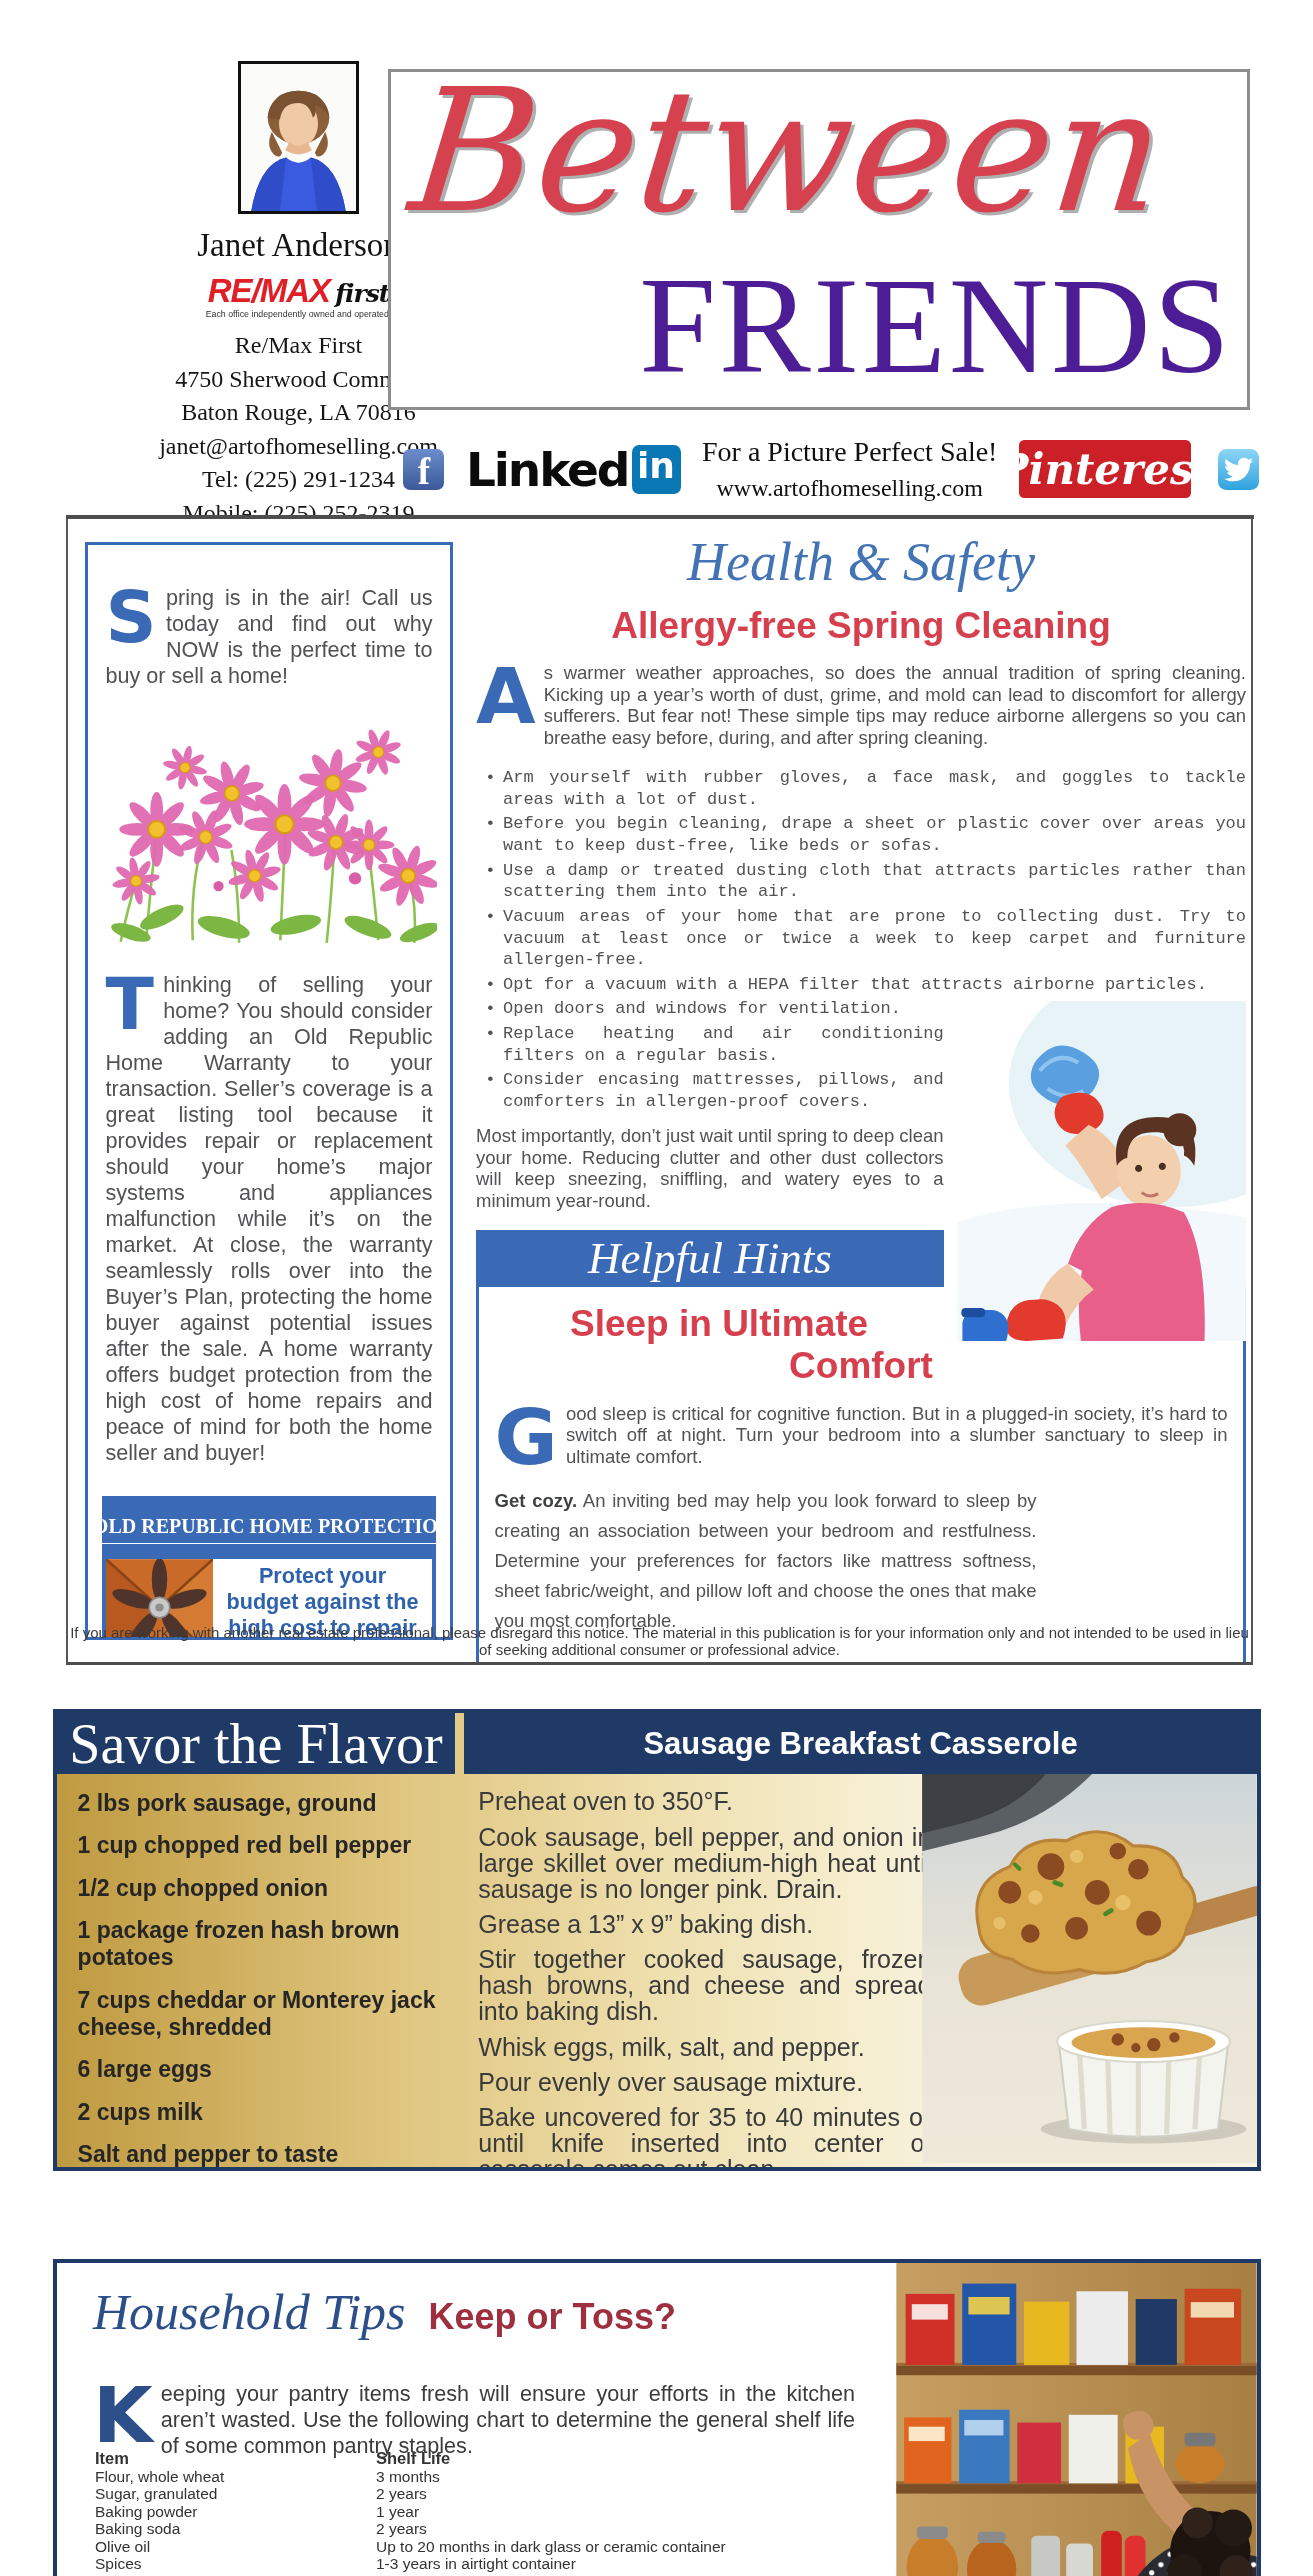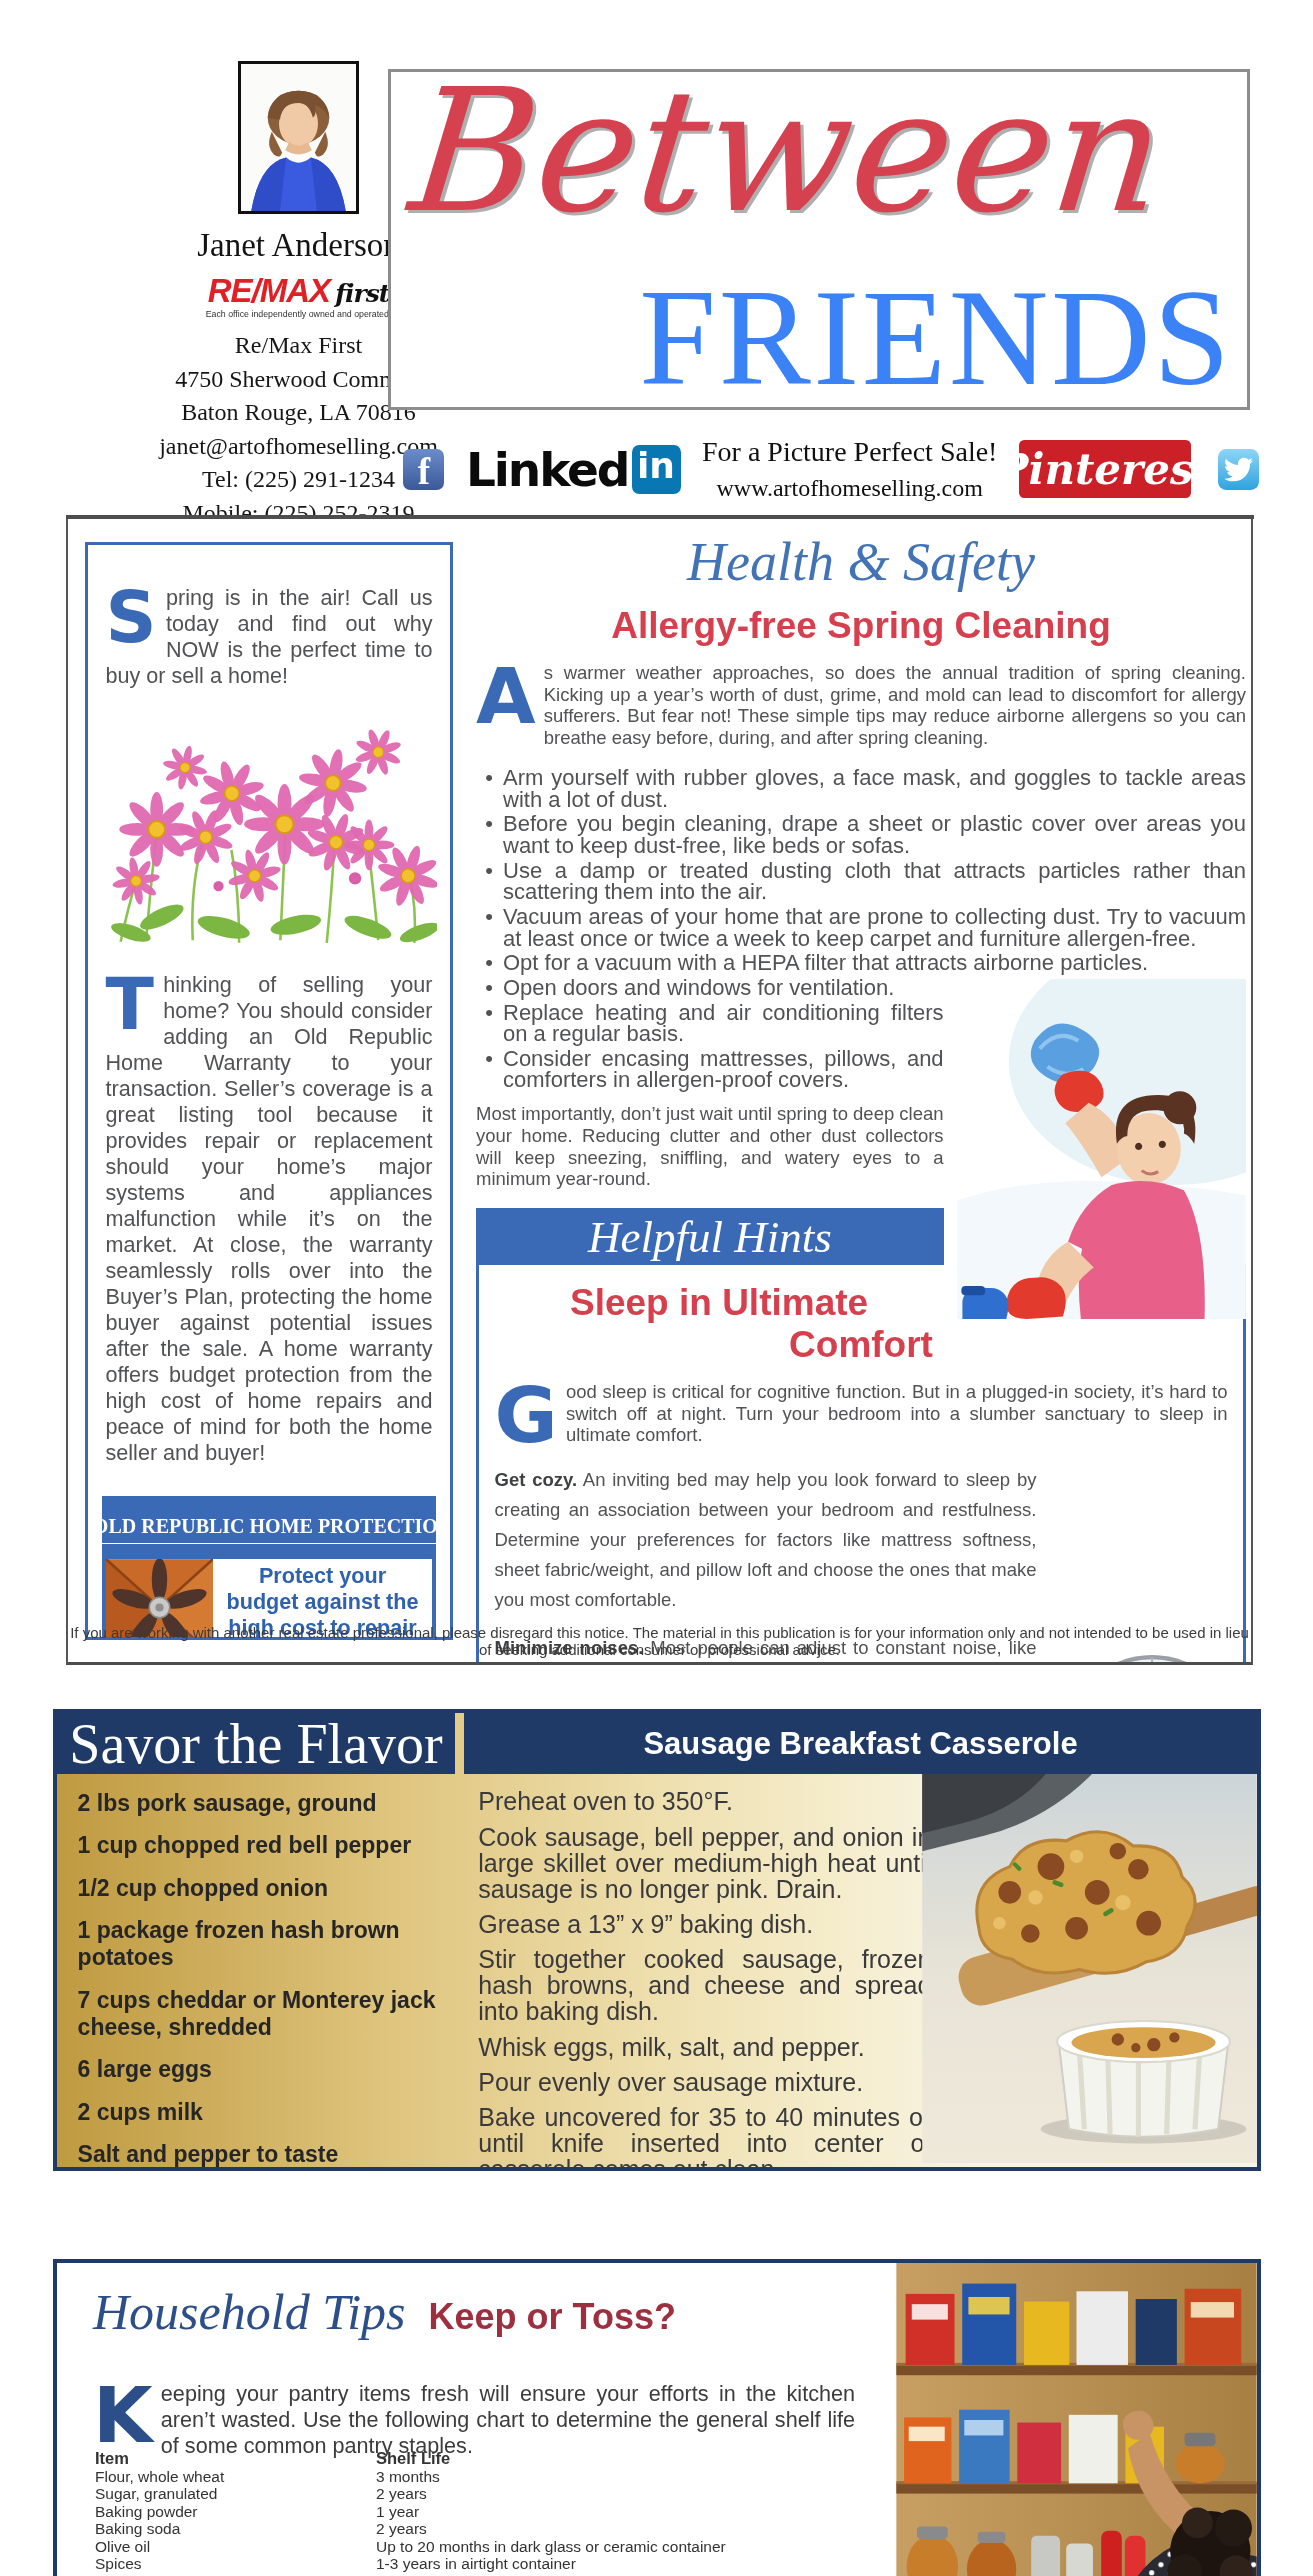--- a/index.html
+++ b/index.html
@@ -13,22 +13,22 @@
   .remax-line{font-family:"Liberation Sans",sans-serif;font-weight:bold;font-style:italic;
               font-size:33px;color:#e02027;letter-spacing:-1px;line-height:1;}
   .remax-first{font-family:"DejaVu Serif",serif;font-style:italic;font-size:25px;color:#111;margin-left:5.2px;}
   .remax-tag{font-size:8.8px;color:#333;margin-top:2.1px;letter-spacing:0;}
   .contact{margin-top:8.2px;font-family:"Liberation Serif",serif;font-size:24px;line-height:1.4;color:#161616;}
   
   .masthead{position:absolute;left:388px;top:69px;width:856px;height:335px;border:3.1px solid #8d8d8d;background:#fff;}
   .between{position:absolute;left:21.6px;top:-23px;font-family:"DejaVu Serif",serif;font-style:italic;
            font-size:170px;line-height:1.2;color:#d6414f;transform:skewX(-6deg);
            text-shadow:3.6px 2.6px 0 rgba(95,95,95,.5);}
-  .friends{position:absolute;right:14.4px;bottom:0px;font-family:"Liberation Serif",serif;
-           font-size:138px;line-height:1;color:#3b82f6;letter-spacing:2.6px;}
+  .friends{position:absolute;right:14.4px;bottom:12px;font-family:"Liberation Serif",serif;
+           font-size:138px;line-height:1;color:#4c1d95;letter-spacing:2.6px;}
   
   .social{position:absolute;left:389px;top:433px;width:873px;height:72px;display:flex;align-items:center;}
   .fb{width:41px;height:41px;border-radius:7.2px;background:linear-gradient(#6b8ccc,#3b5998);
       color:#fff;font-family:"Liberation Serif",serif;font-weight:bold;font-size:37px;
       display:flex;align-items:flex-end;justify-content:center;line-height:.95;margin-left:14.4px;overflow:hidden;}
   .li-word{font-family:"DejaVu Sans",sans-serif;font-weight:bold;font-size:47px;color:#0b0b0b;
            letter-spacing:-2.1px;margin-left:21.6px;}
   .li-box{width:49px;height:49px;border-radius:7.2px;background:#0a77b5;color:#fff;margin-left:3.1px;
           font-family:"DejaVu Sans",sans-serif;font-weight:bold;font-size:36px;
           display:flex;align-items:flex-start;justify-content:center;}
@@ -66,22 +66,22 @@
   .rightcol{position:absolute;left:408px;top:12.4px;width:770px;}
   .hs-title{font-family:"Liberation Serif",serif;font-style:italic;font-size:54px;color:#4273b4;
             text-align:center;}
   .art-title{font-family:"Liberation Sans",sans-serif;font-weight:bold;font-size:37px;color:#d6404e;
              text-align:center;margin-top:11.3px;}
   .rpara{font-size:18.5px;line-height:21.6px;text-align:justify;color:#515254;}
   .rdc{float:left;font-family:"DejaVu Sans",sans-serif;font-weight:bold;color:#3a6ab5;
        font-size:77px;line-height:.8;margin:4.1px 8.2px 0 0;}
   .intro{margin-top:15.5px;}
   .bullets{margin-top:8.2px;}
-  .bullet{position:relative;padding-left:27px;margin-bottom:3.1px;font-size:22px;line-height:21.6px;
-          text-align:justify;color:#515254;}
+  .bullet{position:relative;padding-left:27px;margin-bottom:3.1px;font-size:17px;line-height:21.6px;
+          text-align:justify;color:#515254;font-family:Liberation Mono, monospace;}
   .bullet:before{content:"•";position:absolute;left:9.3px;top:0;}
   .al-wrap{margin-top:1px;}
   .clean-img{float:right;width:289px;height:340px;margin:2.1px 0 2.1px 13.4px;}
   .closing{margin-top:12.4px;font-size:18.5px;line-height:21.6px;text-align:justify;}
   
   .hints{margin-top:17.5px;}
   .hints-banner{background:#3a6ab5;height:57px;display:flex;align-items:center;justify-content:center;}
   .hints-banner span{color:#fff;font-family:"Liberation Serif",serif;font-style:italic;font-size:45px;}
   .hints-body{border:3.1px solid #3a6ab5;border-top:none;padding:11.3px 15.5px 10.3px 15.5px;background:#fff;}
   .sleep-title{margin-top:5.2px;}

